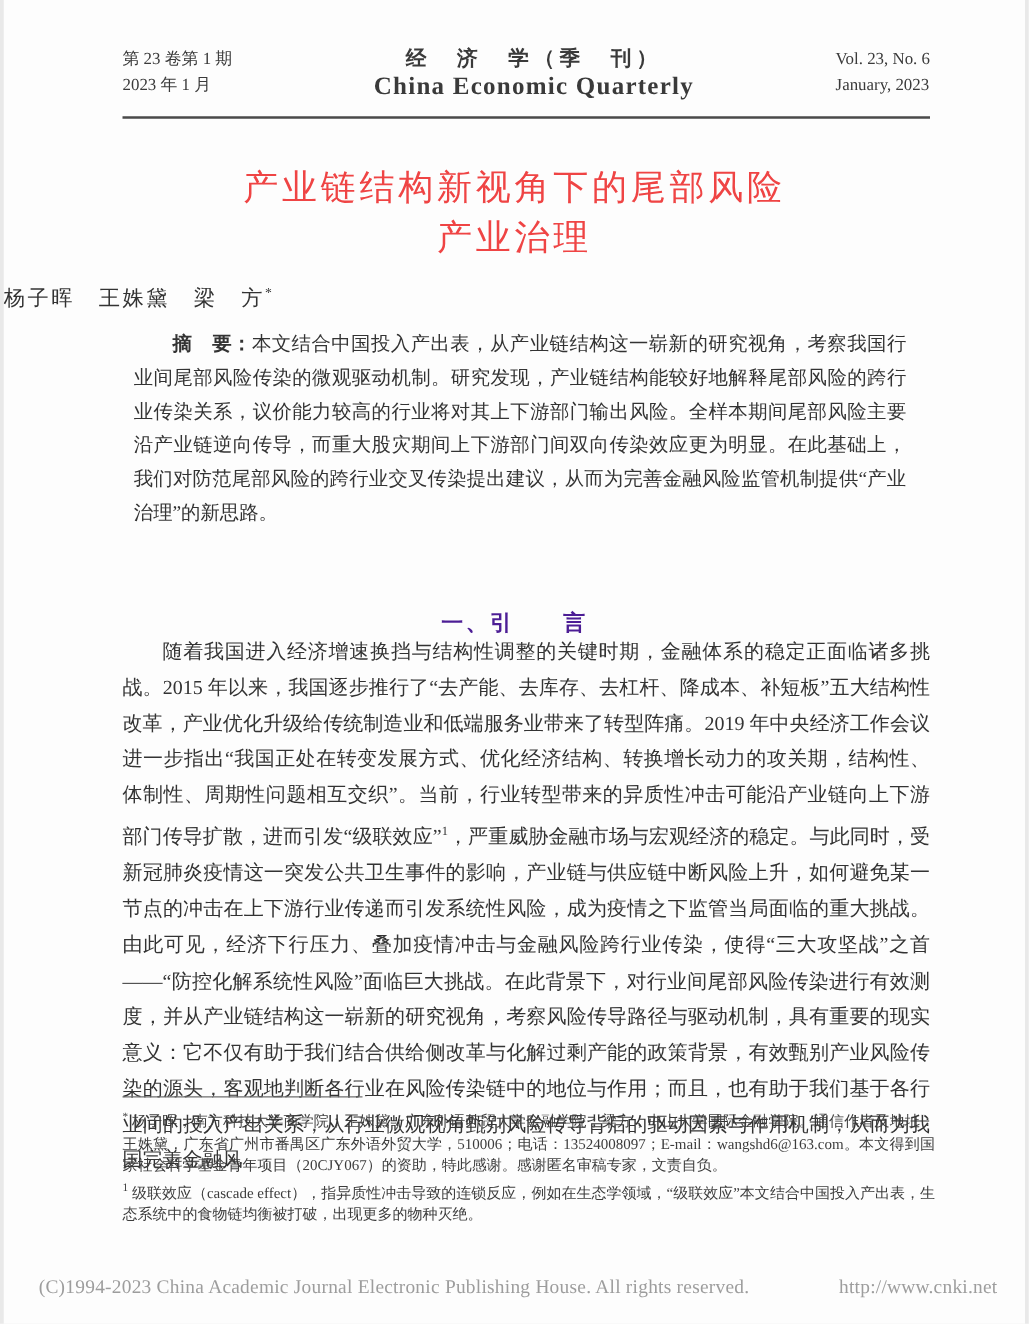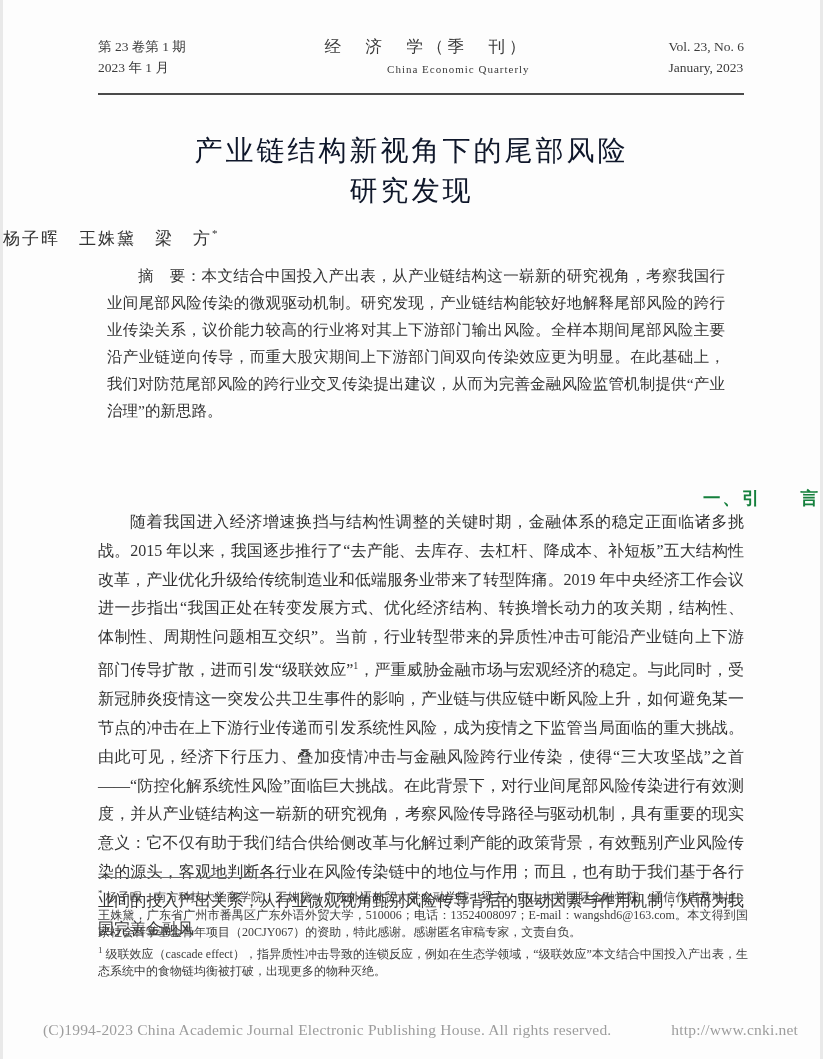--- a/index.html
+++ b/index.html
@@ -12,53 +12,53 @@
     overflow:hidden;
     margin:0 auto;
   }
   
   .jheader{
     position:absolute;top:36px;left:95px;width:646px;
     display:flex;justify-content:space-between;align-items:flex-start;
     font-size:13.5px;line-height:21px;color:#3a3a3a;
   }
   .jheader .hl{white-space:nowrap;}
-  .jheader .hc{text-align:right;}
+  .jheader .hc{text-align:center;font-weight:bold;}
   .jname-cn{font-size:16.5px;letter-spacing:4px;line-height:22px;}
-  .jname-en{font-size:11px;letter-spacing:1px;line-height:22px;}
+  .jname-en{font-size:20px;letter-spacing:1px;line-height:22px;}
   .hr-col{white-space:nowrap;}
   .header-rule{
     position:absolute;top:93px;left:95px;width:646px;height:0;
     border-top:2px solid #4a4a4a;
   }
   
   .title{
     position:absolute;top:131px;left:0;width:100%;
     text-align:center;font-size:28px;letter-spacing:3px;
-    line-height:40px;color:#0f172a;font-weight:500;
+    line-height:40px;color:#ef4444;font-weight:500;
   }
   .authors{
     position:absolute;top:227px;left:0;width:100%;
     font-size:17px;letter-spacing:2px;color:#333;
   }
   .authors sup{font-size:11px;}
   
   .abstract{
     position:absolute;top:262px;left:104px;width:618px;
     font-size:15.5px;line-height:27px;color:#333;
     text-align:justify;
   }
   .abstract p{margin:0;text-indent:2em;}
   .abstract .abst{text-indent:2em;}
-  .abstract b{font-weight:400;}
+  .abstract b{font-weight:700;}
   
   .sec-heading{
     position:absolute;top:486px;left:0;width:100%;
-    text-align:right;font-size:17.5px;font-weight:600;
-    letter-spacing:2px;color:#15803d;
+    text-align:center;font-size:17.5px;font-weight:600;
+    letter-spacing:2px;color:#4c1d95;
   }
   .body-text{
     position:absolute;top:508px;left:95px;width:646px;
     font-size:16px;line-height:28.8px;color:#333;
     text-align:justify;
   }
   .body-text p{margin:0;text-indent:2em;}
   .body-text sup{font-size:10px;}
   
   .fn-divider{
@@ -69,21 +69,21 @@
     position:absolute;top:885px;left:95px;width:650px;
     font-size:12px;line-height:17.6px;color:#3c3c3c;
     text-align:justify;
   }
   .footnotes p{margin:0;}
   .footnotes sup{font-size:9px;}
   
   .footer{
     position:absolute;top:1021px;left:0;width:100%;
     display:flex;justify-content:space-between;
-    padding:0 22px 0 40px;box-sizing:border-box;
+    padding:0 22px 0 28px;box-sizing:border-box;
     font-size:15.5px;color:#9d9d9d;letter-spacing:.2px;
     font-family:"Liberation Serif","DejaVu Serif",serif;
   }
 </style>
 </head>
 <body>
 
 <div class="page">
 
   <div class="jheader">
@@ -97,21 +97,21 @@
     </div>
     <div class="hr-col">
       <div>Vol. 23, No. 6</div>
       <div>January, 2023</div>
     </div>
   </div>
   <div class="header-rule"></div>
 
   <div class="title">
     <div>产业链结构新视角下的尾部风险</div>
-    <div>研究发现</div>
+    <div>产业治理</div>
   </div>
   <div class="authors"><span>杨子晖　王姝黛　梁　方</span><sup>*</sup>
   </div>
 
   <div class="abstract">
     <p class="abst"><b>摘　要：</b><span>本文结合中国投入产出表，从产业链结构这一崭新的研究视角，考察我国行业间尾部风险传染的微观驱动机制。研究发现，产业链结构能较好地解释尾部风险的跨行业传染关系，议价能力较高的行业将对其上下游部门输出风险。全样本期间尾部风险主要沿产业链逆向传导，而重大股灾期间上下游部门间双向传染效应更为明显。在此基础上，我们对防范尾部风险的跨行业交叉传染提出建议，从而为完善金融风险监管机制提供“产业治理”的新思路。</span></p>
   </div>
 
   <div class="sec-heading">一、引　　言</div>
   <div class="body-text">

